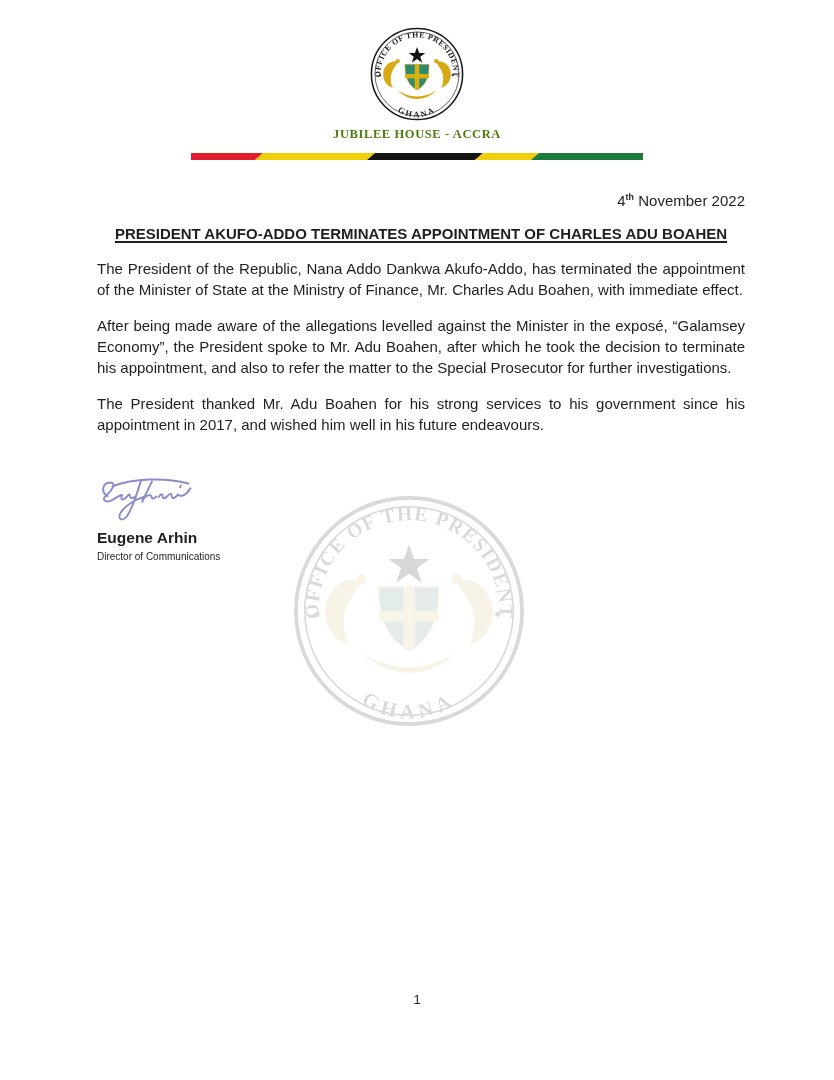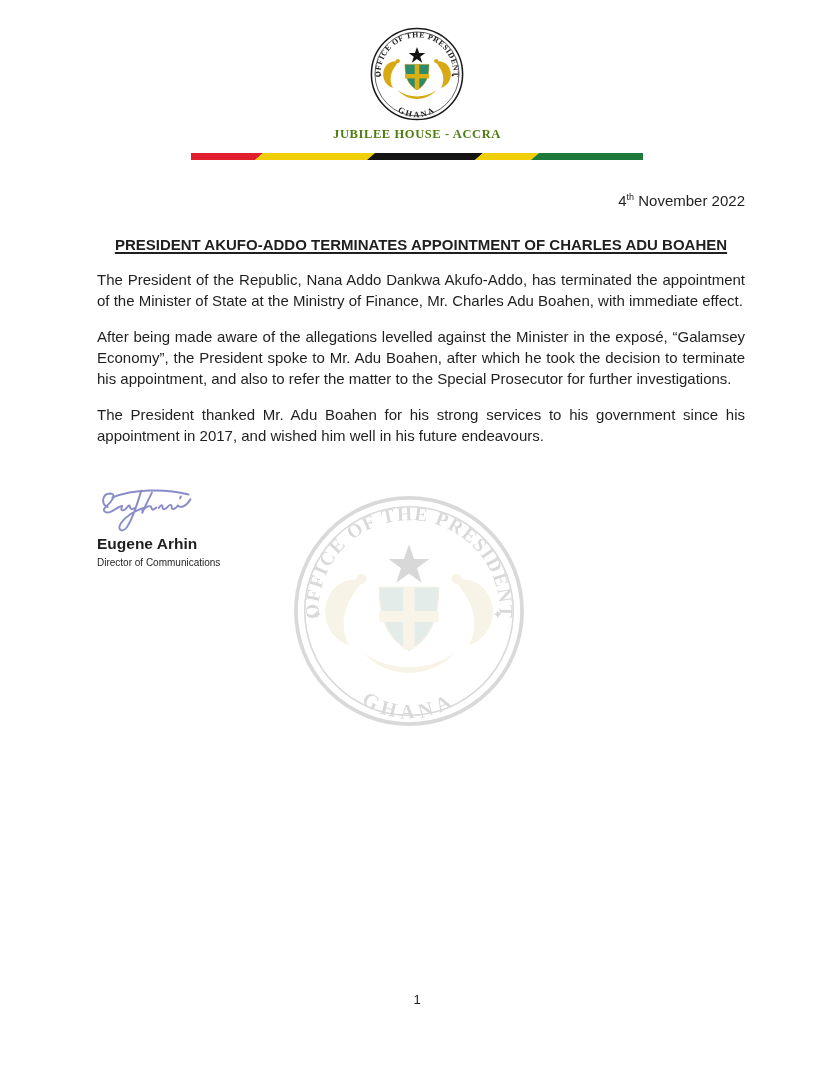--- a/index.html
+++ b/index.html
@@ -38,33 +38,33 @@
     margin-top:1px;
   }
   .flag-band{display:block;margin:11px auto 0 auto;width:452px;height:7px;}
   
   .content{
     position:relative;z-index:1;
     margin-left:97px;width:648px;
     font-size:15px;line-height:21px;
   }
   .date-line{margin-top:27px;text-align:right;}
-  .date-line sup{font-size:9px;}
+  .date-line sup{font-size:9px;font-weight:bold;}
   .doc-title{
-    margin-top:23px;
+    margin-top:12px;
     text-align:center;
     font-weight:bold;
     text-decoration:underline;
     text-decoration-thickness:1.5px;
     text-underline-offset:2px;
     line-height:22px;
   }
   .para{margin-top:13px;text-align:justify;}
   .signature-svg{display:block;margin-top:35px;width:106px;height:53px;}
-  .sig-name{font-weight:bold;font-size:15.5px;line-height:19px;}
+  .sig-name{margin-top:5px;font-weight:bold;font-size:15.5px;line-height:19px;}
   .sig-role{font-weight:normal;font-size:10px;line-height:19px;}
   .page-footer{
     position:absolute;left:0;top:992px;width:100%;
     text-align:center;font-size:13px;z-index:1;
   }
 </style>
 </head>
 <body>
 
 <div class="page">

